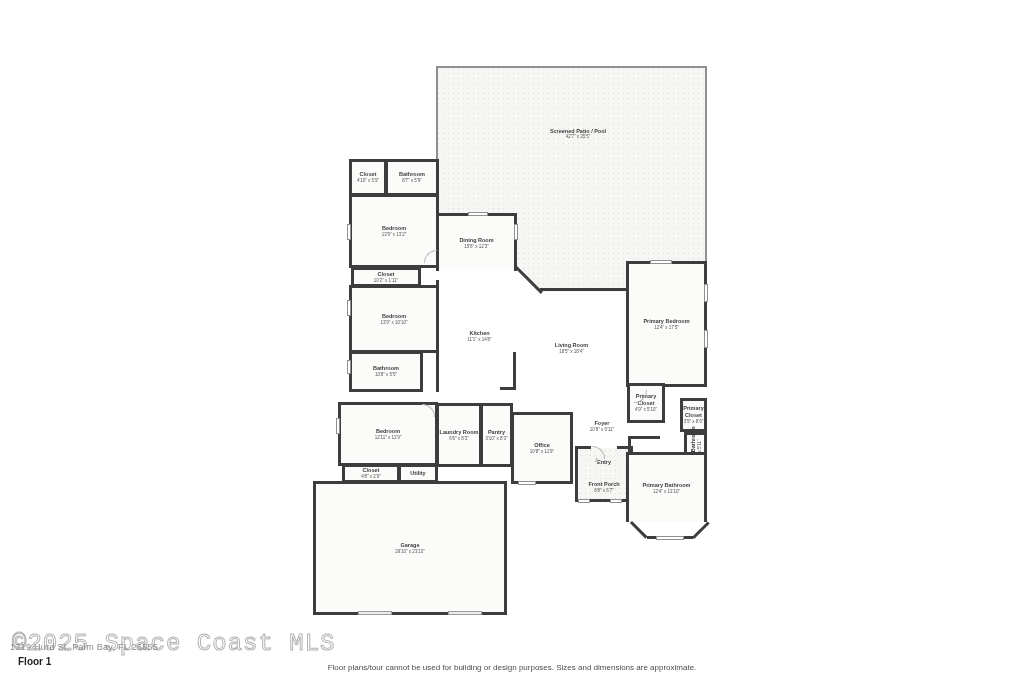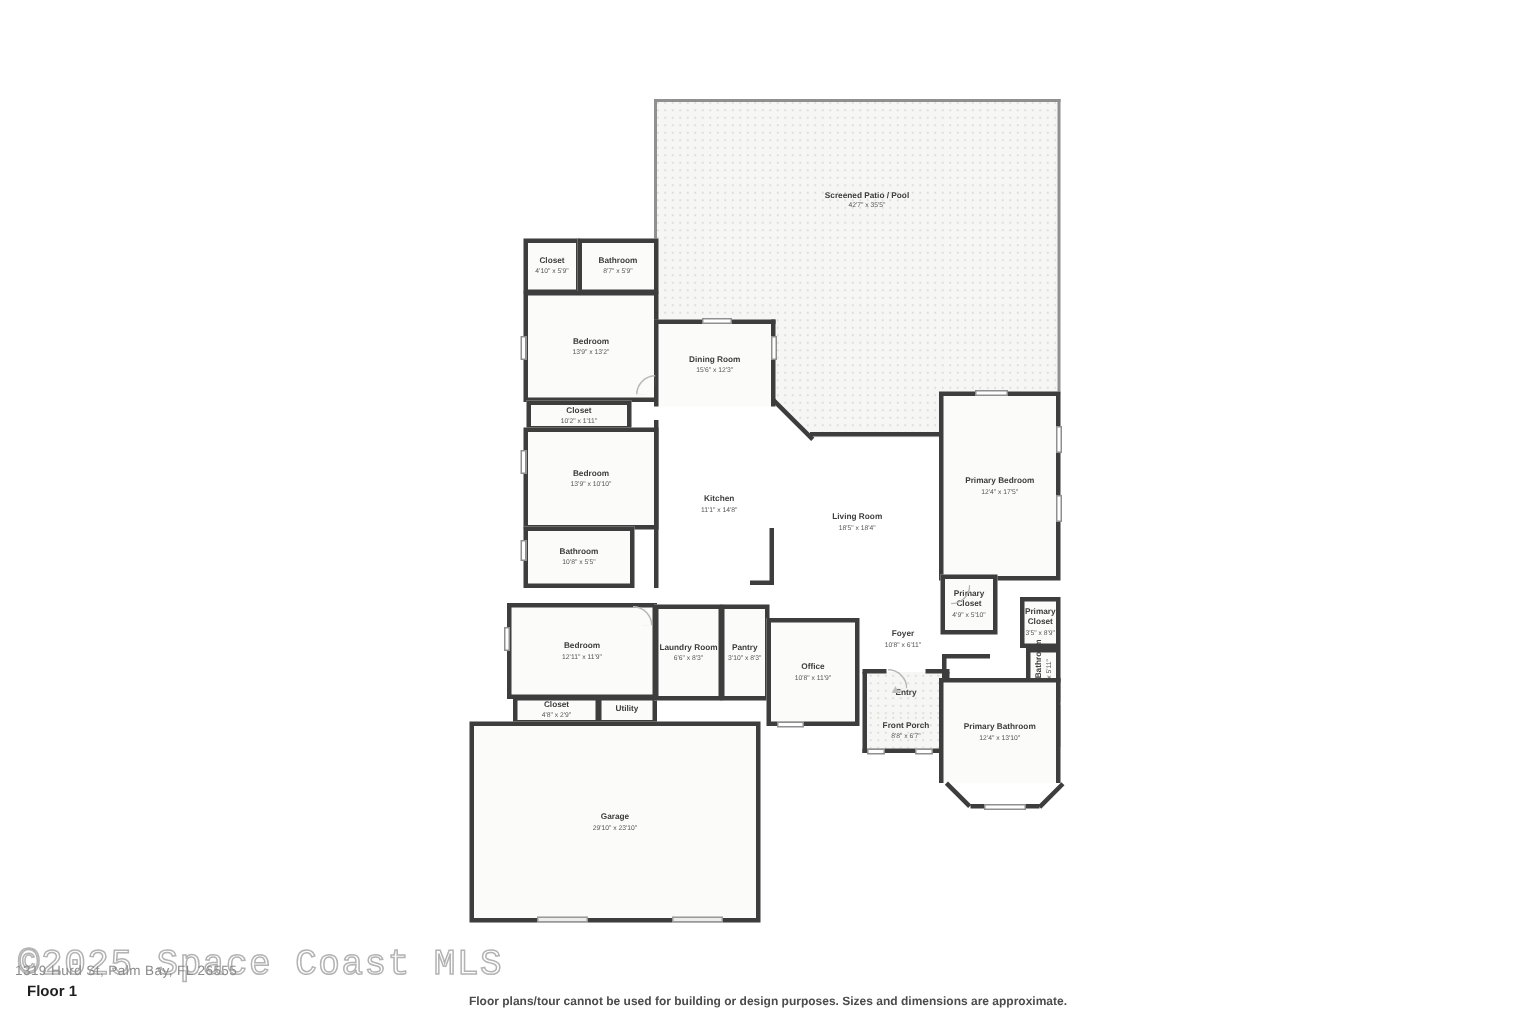--- a/index.html
+++ b/index.html
@@ -58,21 +58,21 @@
   .watermark-small {
     position:absolute; left:10px; top:642px; z-index:6;
     font-size:9px; color:#8a8a8a; letter-spacing:0.3px; white-space:nowrap;
   }
   .floor-label {
     position:absolute; left:18px; top:656px; z-index:6;
     font-size:10px; font-weight:700; color:#1f1f1f;
   }
   .disclaimer {
     position:absolute; left:0; top:663px; width:1024px; text-align:center; z-index:6;
-    font-size:8px; font-weight:700; color:#4c4c4c;
+    font-size:8px; font-weight:400; color:#4c4c4c;
   }
 </style>
 </head>
 <body>
 
 <div class="patio"></div>
 <div class="screenwall" style="left:436px; top:66px; width:271px; height:2px;"></div>
 <div class="screenwall" style="left:705px; top:66px; width:2px; height:197px;"></div>
 <div class="screenwall" style="left:436px; top:66px; width:2px; height:96px;"></div>
 

